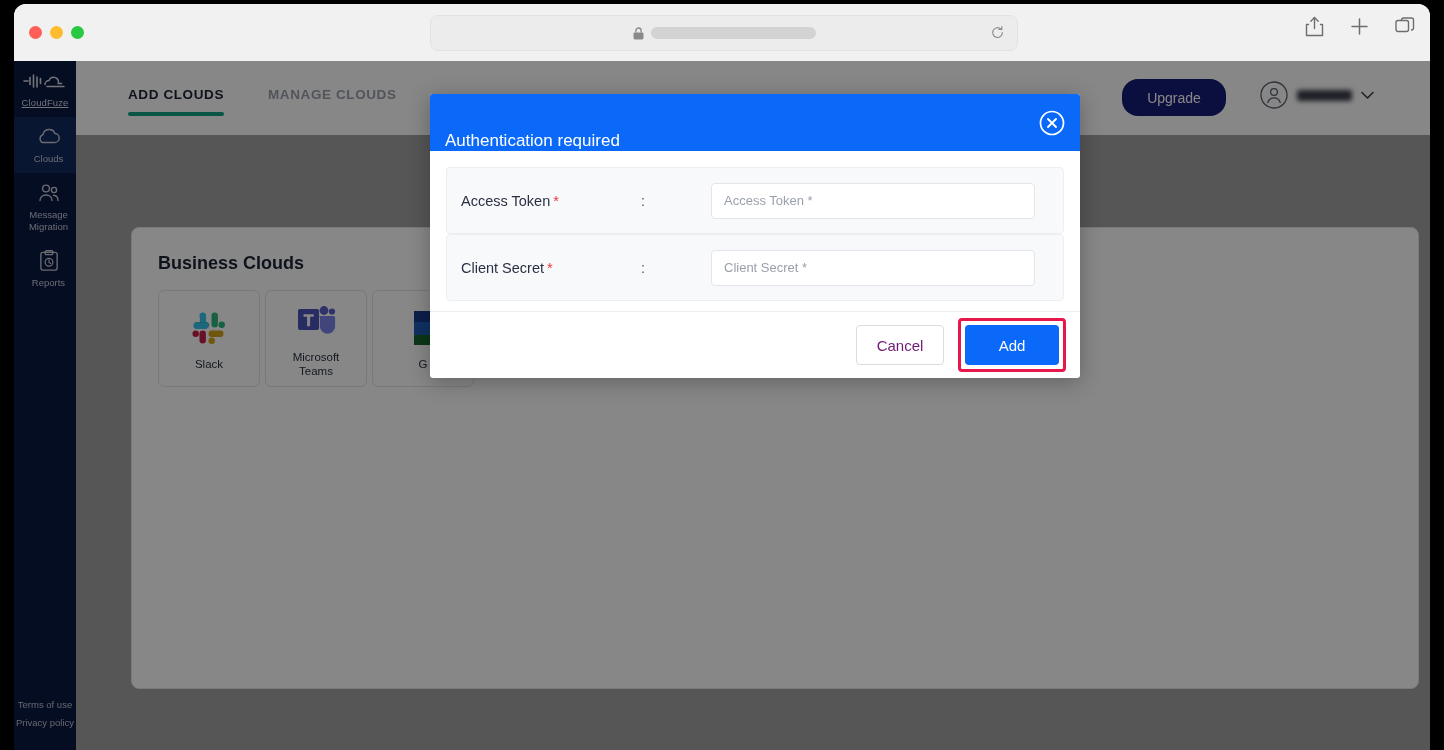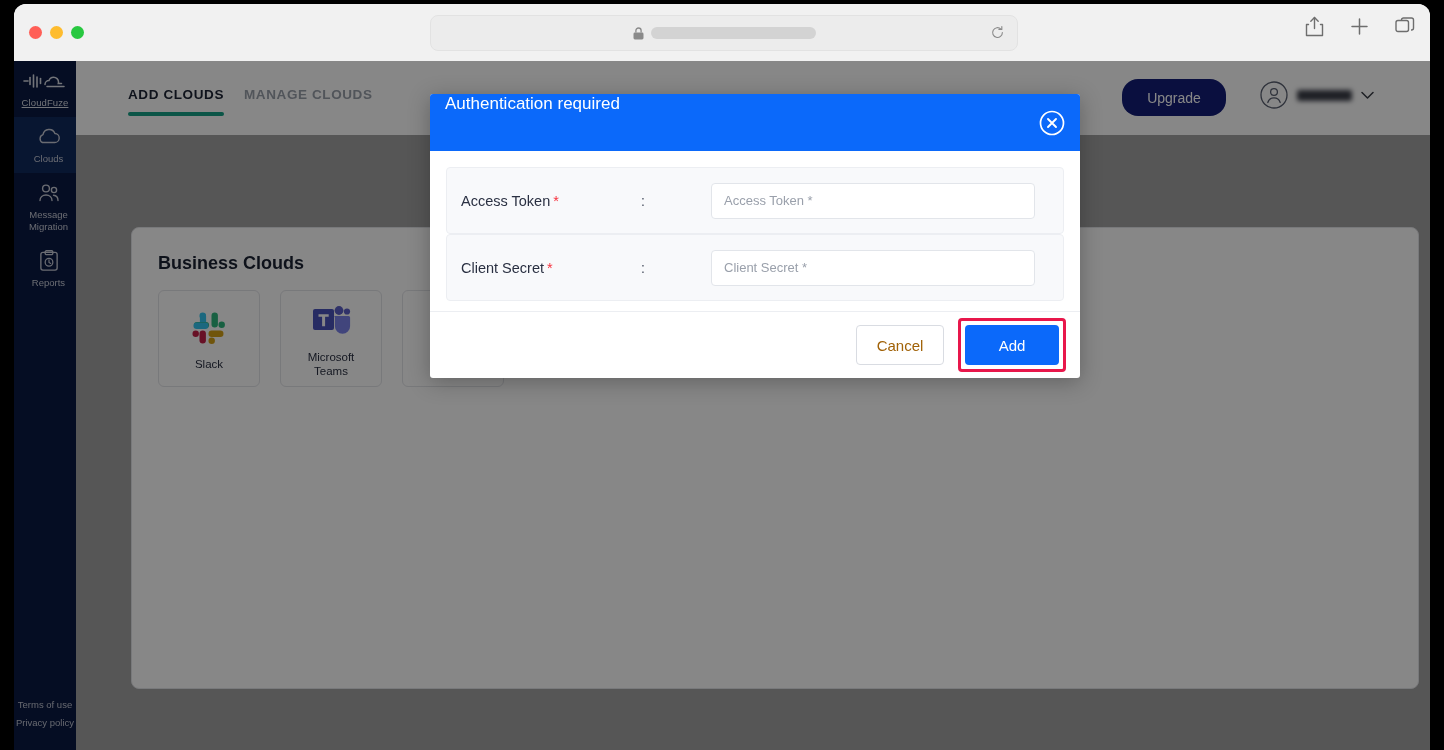--- a/index.html
+++ b/index.html
@@ -131,21 +131,21 @@
   .header {
     position: absolute;
     left: 62px; top: 0;
     width: 1354px; height: 74px;
     background: #ffffff;
     border-bottom: 1px solid #e6e6e6;
   }
   .tabs {
     position: absolute;
     left: 52px; top: 26px;
-    display: flex; gap: 20px;
+    display: flex; gap: 44px;
   }
   .tab {
     font-size: 13.5px;
     font-weight: bold;
     letter-spacing: 0.6px;
     color: #9aa0ab;
     padding-bottom: 14px;
     cursor: pointer;
     position: relative;
   }
@@ -202,21 +202,21 @@
   .panel-title {
     position: absolute;
     left: 26px; top: 25px;
     font-size: 18px;
     font-weight: bold;
     color: #1b2233;
   }
   .card-row {
     position: absolute;
     left: 26px; top: 62px;
-    display: flex; gap: 20px;
+    display: flex; gap: 5px;
   }
   .cloud-card {
     width: 100px; height: 95px;
     border: 1px solid #e3e4e8;
     border-radius: 6px;
     background: #ffffff;
     display: flex;
     flex-direction: column;
     align-items: center;
     justify-content: center;
@@ -248,21 +248,21 @@
     border-radius: 3px;
     z-index: 50;
     box-shadow: 0 4px 22px rgba(0,0,0,0.28);
     overflow: hidden;
   }
   .modal-header {
     position: relative;
     height: 57px;
     background: #0b69fa;
     display: flex;
-    align-items: flex-start;
+    align-items: flex-end;
   }
   .modal-title {
     margin-left: 15px;
     font-size: 17px;
     color: #ffffff;
   }
   .modal-close {
     position: absolute;
     right: 15px; top: 16px;
     cursor: pointer;
@@ -313,21 +313,21 @@
     justify-content: flex-end;
     padding-right: 14px;
     gap: 14px;
   }
   .btn-cancel {
     width: 88px; height: 40px;
     background: #ffffff;
     border: 1px solid #d9dce2;
     border-radius: 4px;
     font-size: 15px;
-    color: #a16207;
+    color: #701a75;
     cursor: pointer;
     font-family: "Liberation Sans", sans-serif;
   }
   .add-highlight {
     border: 3px solid #e8174b;
     border-radius: 4px;
     padding: 4px;
   }
   .btn-add {
     width: 94px; height: 40px;

